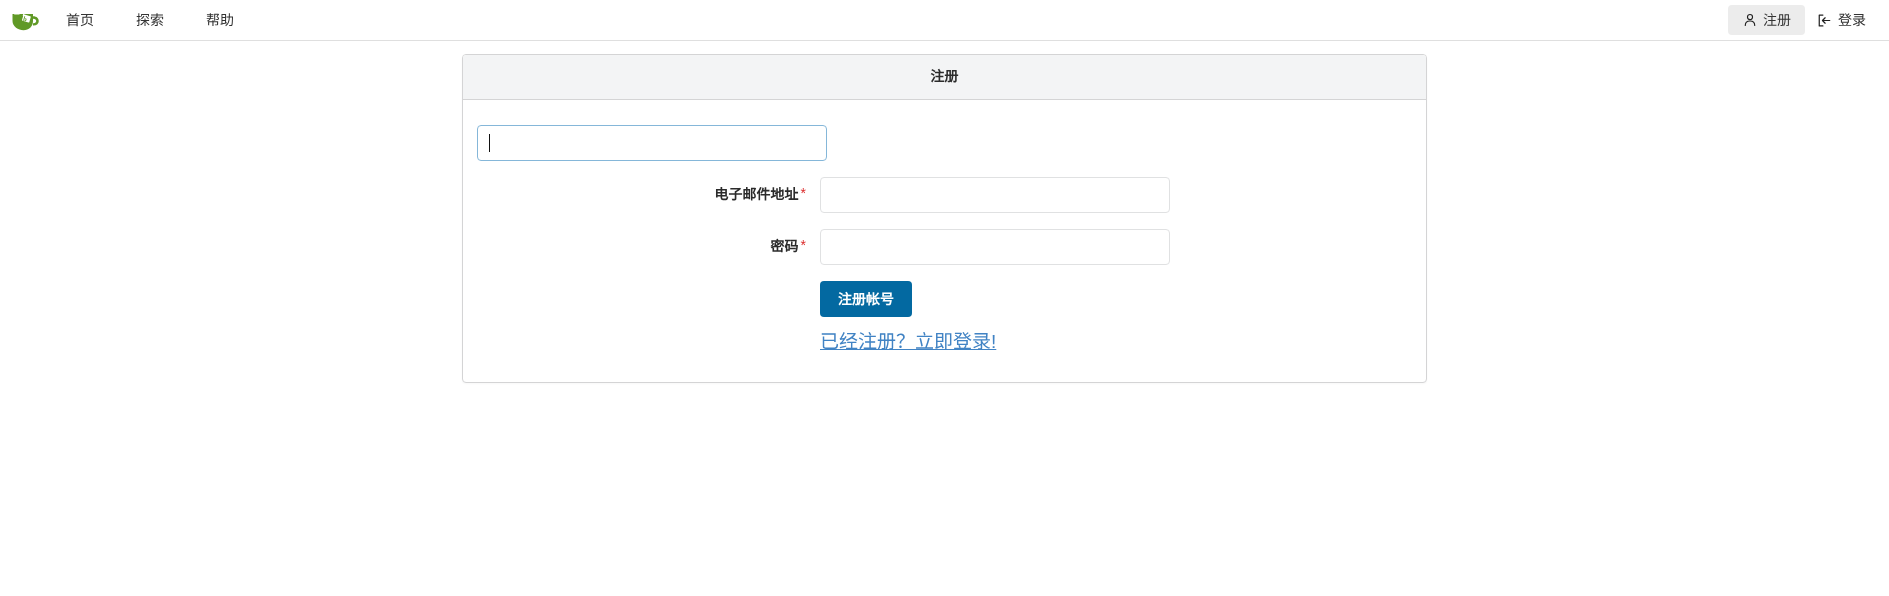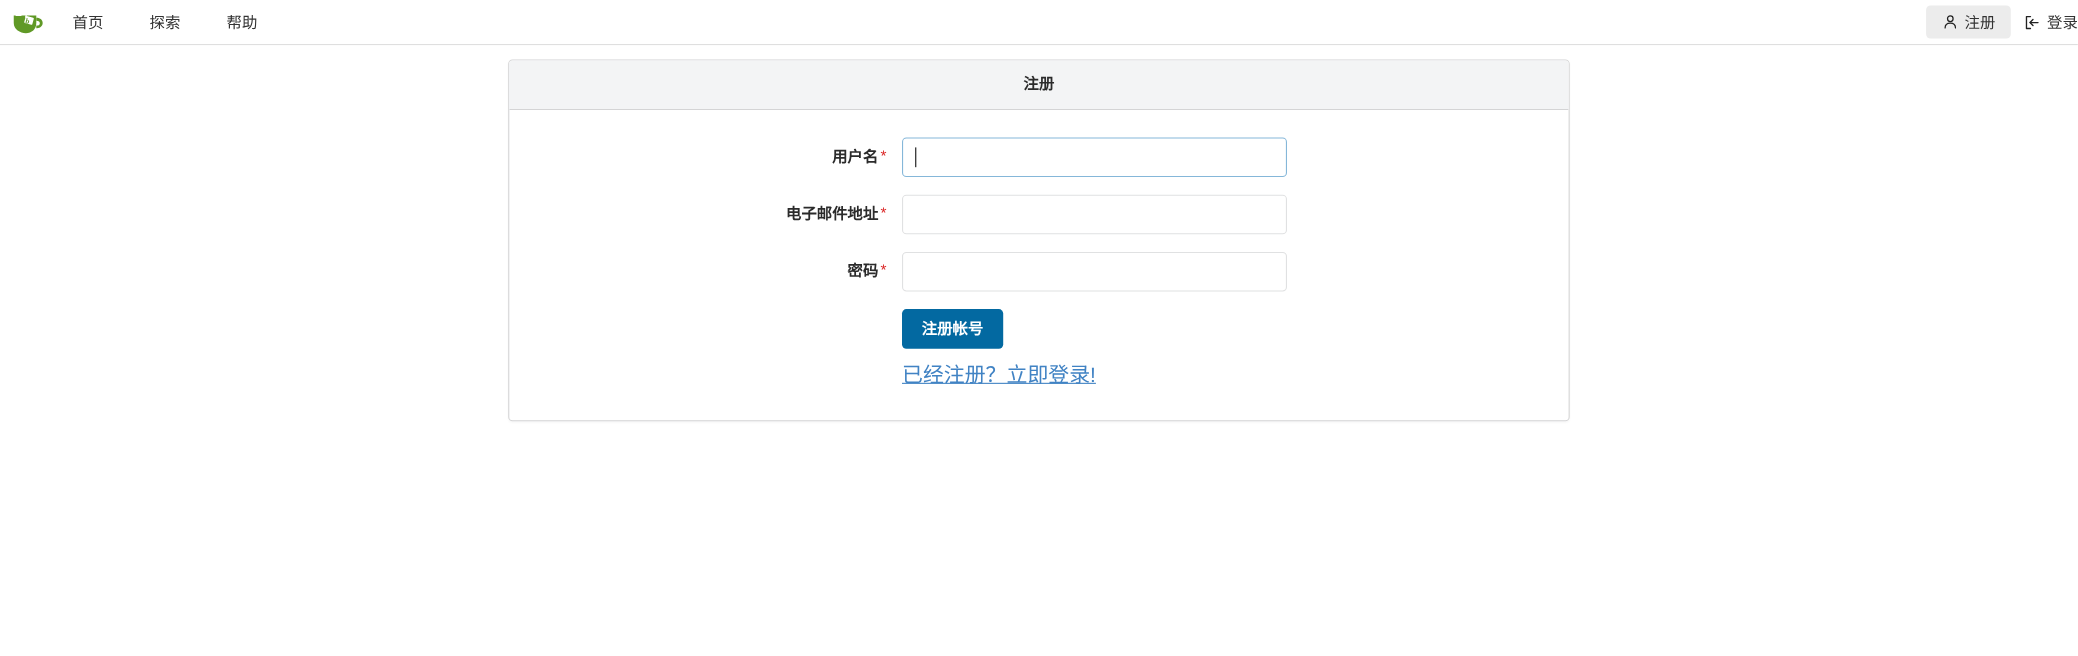--- a/index.html
+++ b/index.html
@@ -19,21 +19,21 @@
   }
 
   
   .navbar {
     height: 41px;
     box-sizing: border-box;
     border-bottom: 1px solid #dfdfdf;
     background: #ffffff;
     display: flex;
     align-items: stretch;
-    padding: 0 0 0 0;
+    padding: 0 23px 0 0;
     position: relative;
   }
   .nav-left {
     display: flex;
     align-items: stretch;
   }
   .nav-right {
     display: flex;
     align-items: stretch;
     margin-left: auto;
@@ -257,21 +257,20 @@
 
 <div class="page">
 
   <div class="card">
 
     <div class="card-header">注册</div>
 
     <div class="card-body">
 
       <div class="field-row">
-        <div class="field-label"><span>用户名</span><span class="req-star">*</span></div>
         <div class="caret-wrap">
           <input class="field-input focused" type="text" value="" placeholder="" style="">
           <span class="caret"></span>
         </div>
       </div>
 
       <div class="field-row">
         <div class="field-label"><span>电子邮件地址</span><span class="req-star">*</span></div>
         <input class="field-input" type="email" value="" placeholder="" style="">
       </div>

